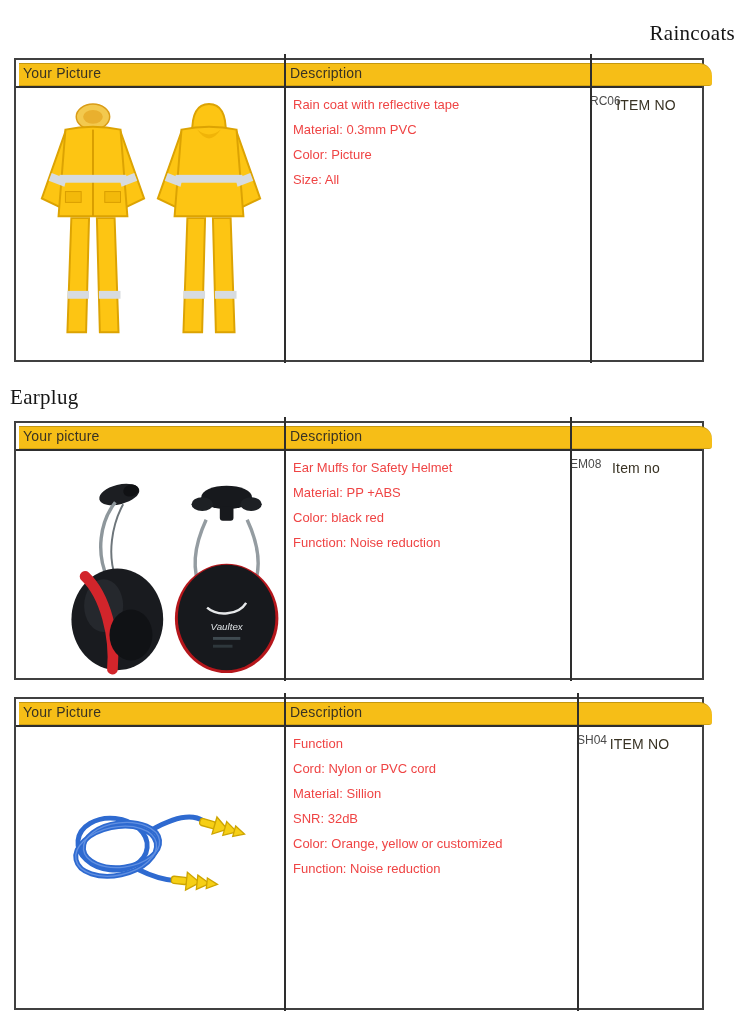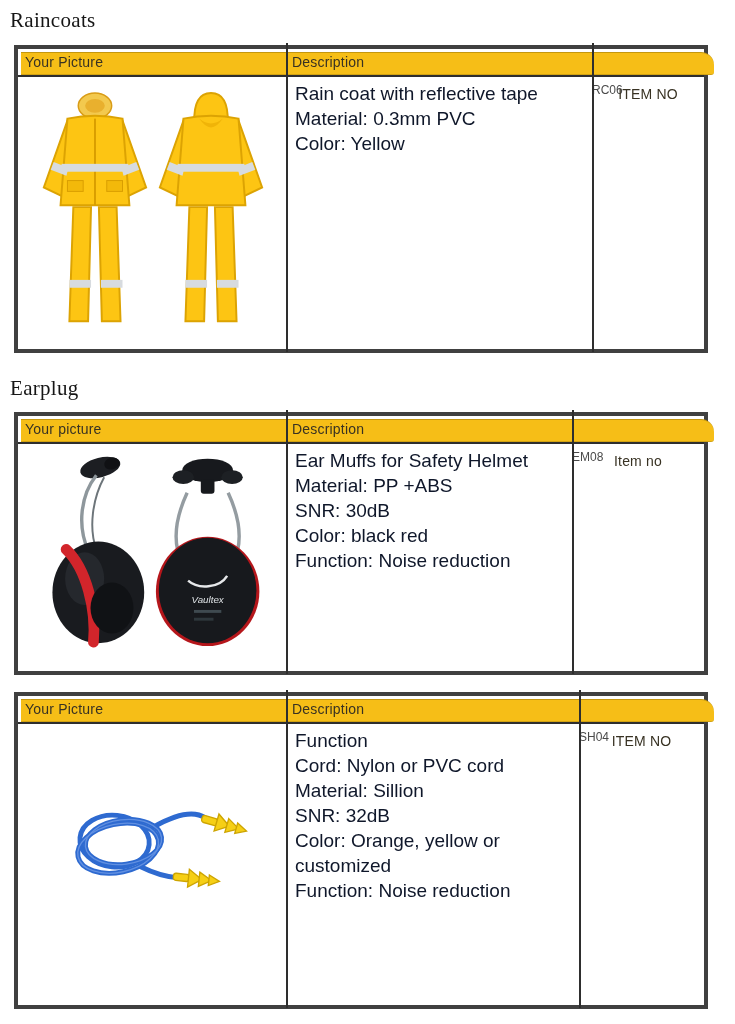--- a/index.html
+++ b/index.html
@@ -12,28 +12,28 @@
     overflow: hidden;
   }
   .section-heading {
     font-family: "Liberation Serif", serif;
     font-size: 21px;
     font-weight: 400;
     color: #161616;
     margin: 0 0 0 10px;
     letter-spacing: 0.3px;
   }
-  .heading-1 { padding-top: 8px; }
+  .heading-1 { padding-top: 21px; text-align: right; }
   .heading-2 { margin-top: 23px; }
 
   .tbl {
     position: relative;
     margin-left: 14px;
     width: 686px;
-    border: 4px solid #404040;
+    border: 2px solid #404040;
     box-sizing: content-box;
     background: #ffffff;
   }
   .t1 { margin-top: 12px; }
   .t2 { margin-top: 11px; }
   .t3 { margin-top: 17px; }
 
   .thead {
     position: relative;
     height: 26px;
@@ -77,31 +77,31 @@
     grid-template-columns: var(--d1) calc(var(--d2) - var(--d1)) 1fr;
     min-height: var(--bodyh);
   }
   .img-cell {
     display: flex;
     justify-content: center;
     align-items: flex-start;
   }
   .desc-cell {
     padding: 4px 8px 0 9px;
-    font-size: 19px;
+    font-size: 13px;
     line-height: 25px;
-    color: #0f172a;
+    color: #ef4444;
   }
   .item-cell {
     padding-top: 6px;
     font-size: 12px;
     color: #4a4a4a;
   }
   .pad-t1 { padding-top: 8px; }
-  .pad-t2 { padding-top: 0; }
+  .pad-t2 { padding-top: 20px; justify-content: flex-end; }
   .pad-t3 { padding-top: 52px; }
 </style>
 </head>
 <body>
 
 <h2 class="section-heading heading-1">Raincoats</h2>
 
 <section class="tbl t1" style="--d1:268px; --d2:574px; --bodyh:272px;">
   <div class="thead">
     <div class="band"></div>
@@ -143,21 +143,22 @@
           <path d="M40,124 L58,124 L55,240 L36,240 Z" fill="#fdc513" stroke="#dca303" stroke-width="2"></path>
           <path d="M66,124 L84,124 L88,240 L69,240 Z" fill="#fdc513" stroke="#dca303" stroke-width="2"></path>
           <rect x="36" y="198" width="22" height="8" fill="#d7dbdf"></rect>
           <rect x="68" y="198" width="22" height="8" fill="#d7dbdf"></rect>
         </g>
       </svg>
     </div>
     <div class="desc-cell">
       <div>Rain coat with reflective tape</div>
       <div>Material: 0.3mm PVC</div>
-      <div>Color: Yellow</div>
+      <div>Color: Picture</div>
+      <div>Size: All</div>
     </div>
     <div class="item-cell">RC06</div>
   </div>
   <i class="v v1"></i>
   <i class="v v2"></i>
 </section>
 
 <h2 class="section-heading heading-2">Earplug</h2>
 
 <section class="tbl t2" style="--d1:268px; --d2:554px; --bodyh:227px;">
@@ -194,21 +195,20 @@
           <path d="M152,140 C162,149 184,148 192,135" fill="none" stroke="#e6e8ea" stroke-width="2.5"></path>
           <text x="172" y="163" font-size="10" fill="#dfe3e6" text-anchor="middle" font-family="Liberation Sans, sans-serif" font-style="italic">Vaultex</text>
           <rect x="158" y="170" width="28" height="3" fill="#3f4a50"></rect>
           <rect x="158" y="178" width="20" height="3" fill="#2e373c"></rect>
         </g>
       </svg>
     </div>
     <div class="desc-cell">
       <div>Ear Muffs for Safety Helmet</div>
       <div>Material: PP +ABS</div>
-      <div>SNR: 30dB</div>
       <div>Color: black red</div>
       <div>Function: Noise reduction</div>
     </div>
     <div class="item-cell">EM08</div>
   </div>
   <i class="v v1"></i>
   <i class="v v2"></i>
 </section>
 
 <section class="tbl t3" style="--d1:268px; --d2:561px; --bodyh:281px;">

